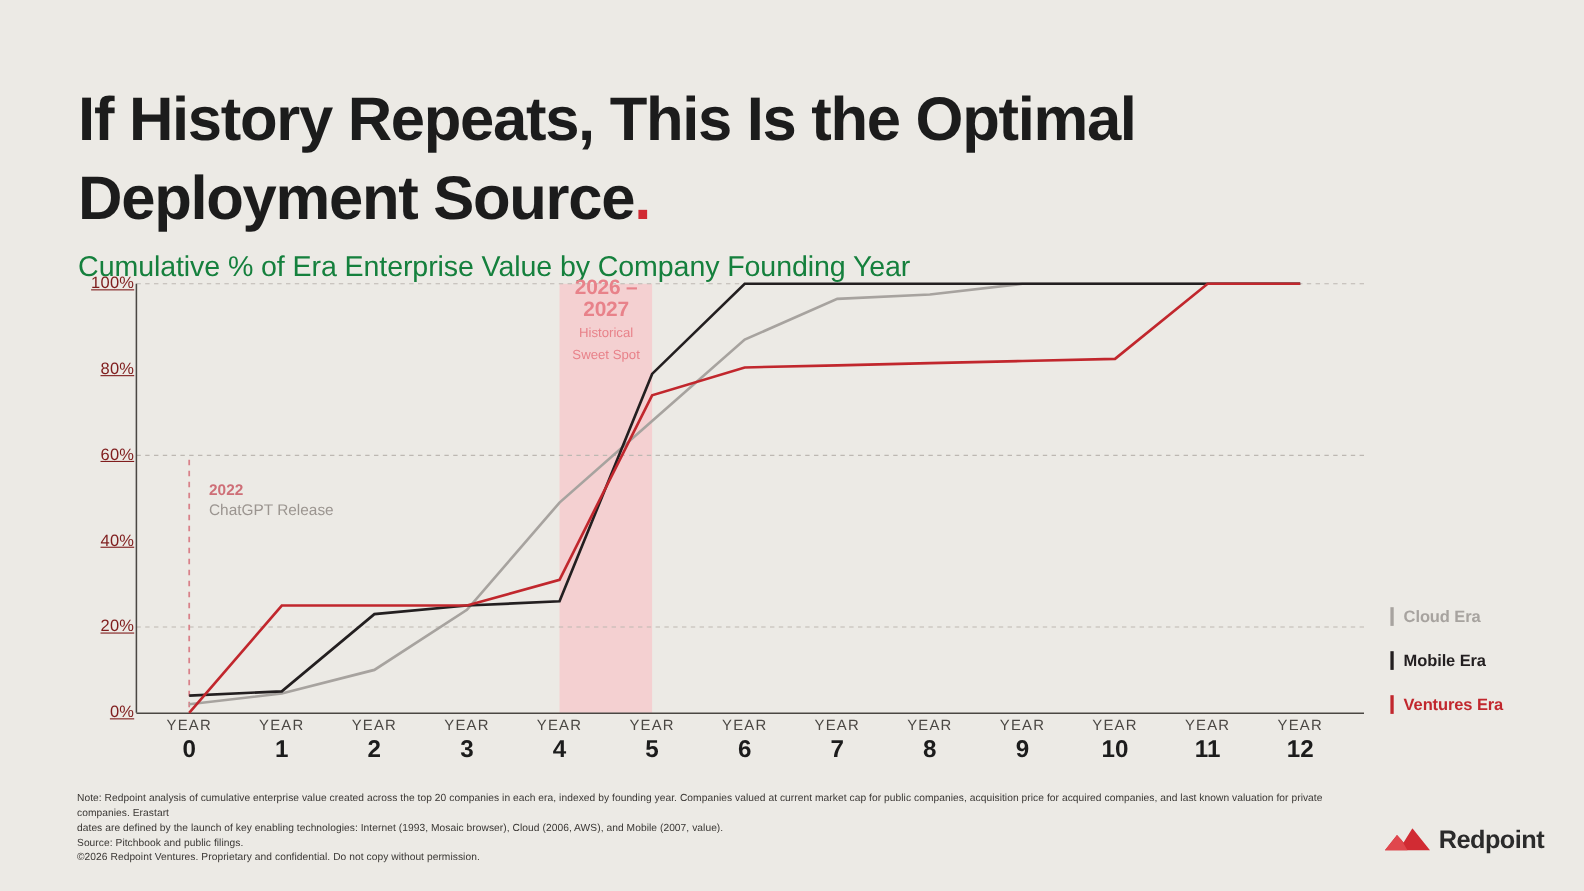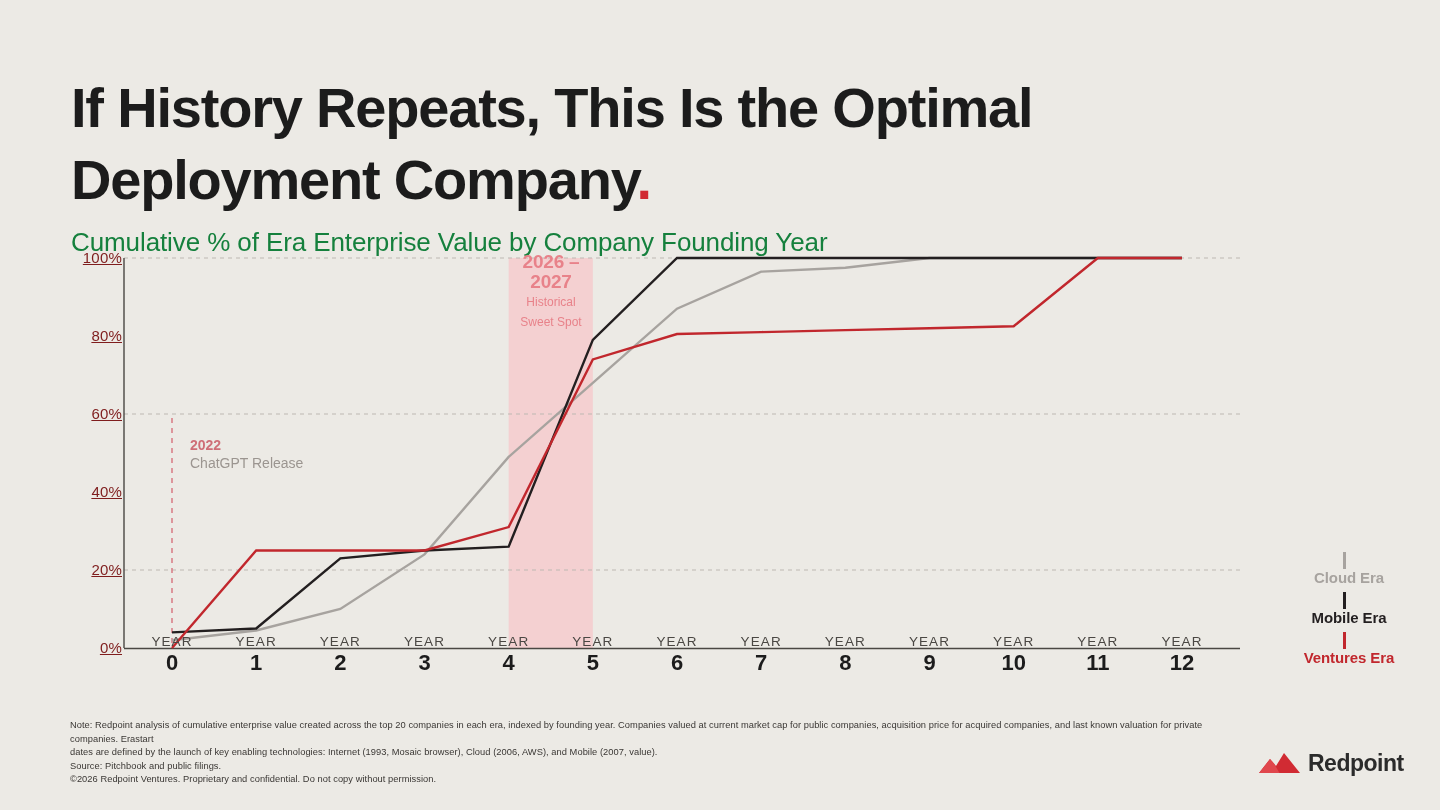--- a/index.html
+++ b/index.html
@@ -75,21 +75,21 @@
     left: 62px;
     top: 0;
     width: 60px;
     height: 810px;
   }
 
   
   #x-axis-labels {
     position: absolute;
     left: 0;
-    top: 634px;
+    top: 652px;
     width: 1296px;
     height: 50px;
   }
   .x-tick {
     position: absolute;
     width: 90px;
     text-align: center;
     transform: translateX(-45px);
   }
   .x-tick .x-word {
@@ -152,24 +152,22 @@
 
   
   #legend {
     position: absolute;
     left: 1264px;
     top: 552px;
     width: 170px;
   }
   .legend-item {
     display: flex;
-    align-items: center;
     height: 40px;
     margin-bottom: 0px;
-    flex-direction: column;
   }
   .legend-swatch {
     display: inline-block;
     width: 3px;
     height: 17px;
     margin-right: 9px;
     flex: 0 0 auto;
   }
   .legend-label {
     font-size: 15px;
@@ -210,21 +208,21 @@
     font-weight: 700;
     color: #2B2B2B;
     letter-spacing: -0.5px;
     line-height: 23px;
   }
 </style>
 </head>
 <body>
 
 <div id="header">
-  <h1 id="title"><span>If History Repeats, This Is the Optimal</span><br><span>Deployment Company</span><span class="accent-dot">.</span></h1>
+  <h1 id="title"><span>If History Repeats, This Is the Optimal</span><br><span>Deployment Source</span><span class="accent-dot">.</span></h1>
   <p id="subtitle">Cumulative % of Era Enterprise Value by Company Founding Year</p>
 </div>
 
 <div id="chart-wrap">
   <svg id="chart-svg" width="1440" height="810">
 
     <rect id="sweet-band" x="508.66666666666663" y="258" width="84.16666666666674" height="390" fill="#F4D0D1"></rect>
 
     <g id="gridlines">
         <line x1="124" x2="1240" y1="570" y2="570" stroke="#BDB8B2" stroke-width="1" stroke-dasharray="4,4"></line>

